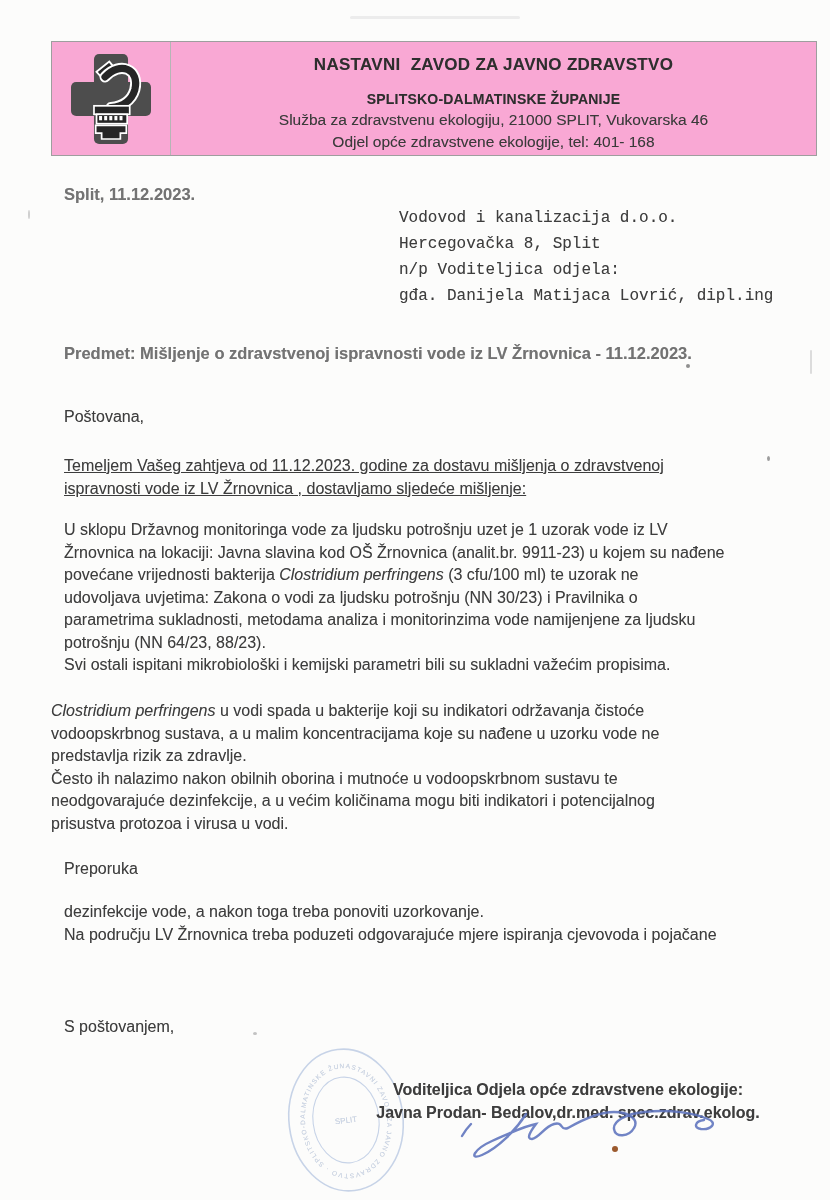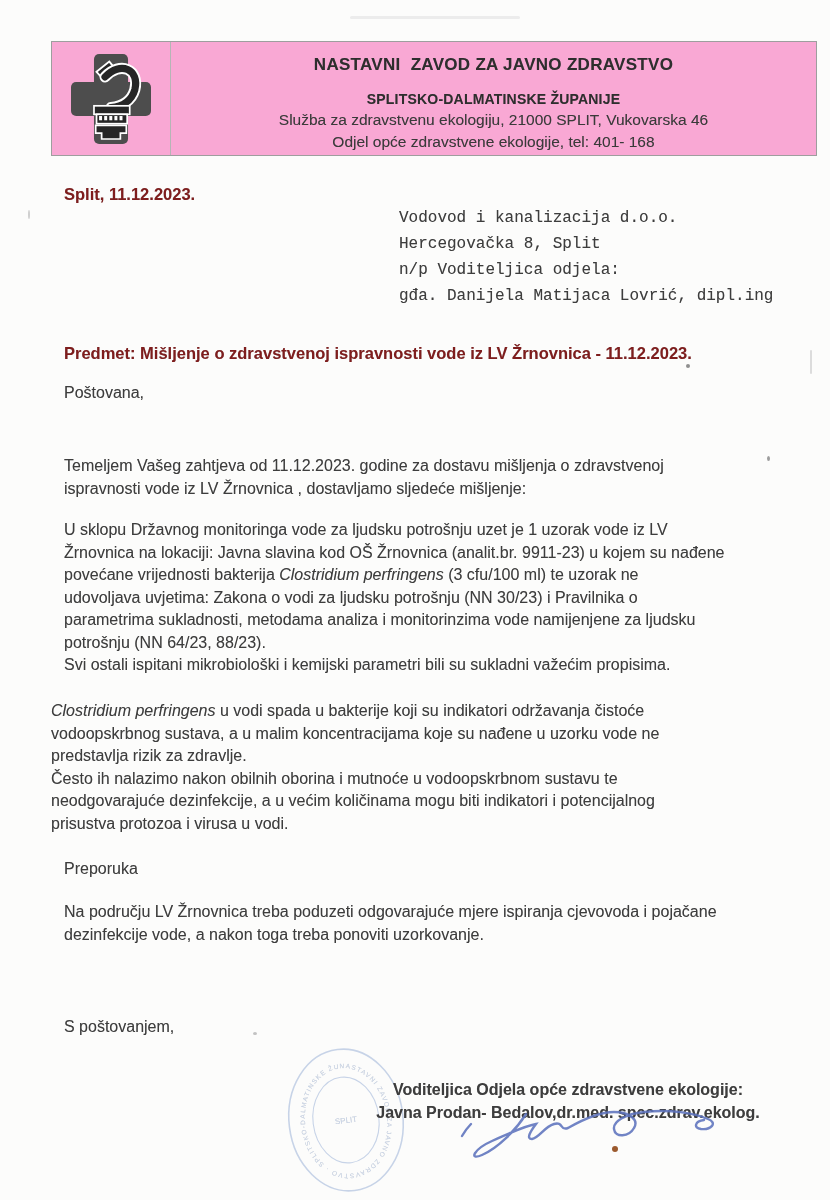--- a/index.html
+++ b/index.html
@@ -3,40 +3,40 @@
 <meta charset="utf-8">
 <style>
   html,body{margin:0;padding:0;background:#ffffff;}
   .page{
     position:relative;width:830px;height:1200px;overflow:hidden;
     background:#fcfcfb;color:#3d3d3d;
     font-family:"Liberation Sans",sans-serif;font-size:16px;
     text-shadow:0 0 0.5px rgba(70,70,70,.35);
   }
   .abs{position:absolute;}
-  .bold{font-weight:700;color:#7f1d1d;}
+  .bold{font-weight:700;color:#737373;}
   .it{font-style:italic;}
   
   .header-box{
     position:absolute;left:51px;top:41px;width:766px;height:115px;
     border:1.5px solid #9e9e9e;box-sizing:border-box;display:flex;background:#f9a8d4;
   }
   .logo-cell{width:118px;border-right:1.5px solid #b5b5b5;display:flex;align-items:center;justify-content:center;}
   .header-text{flex:1;text-align:center;padding-top:13px;}
   .org1{font-size:17px;font-weight:700;color:#2e2e2e;letter-spacing:.3px;white-space:pre;}
   .org2{font-size:14px;font-weight:700;color:#2e2e2e;margin-top:16px;letter-spacing:.2px;}
   .dept{font-size:15.5px;margin-top:4px;color:#3a3a3a;}
   
   .para .tline{line-height:22.5px;white-space:pre;}
   .recipient .tline{line-height:26px;}
   .date-line{left:64px;top:185px;font-size:16.5px;}
   .recipient{left:399px;top:205px;font-family:Liberation Mono, monospace;}
   .subject-line{left:64px;top:344px;font-size:16.5px;}
-  .salutation{left:64px;top:384px;text-align:center;}
-  .p1{left:64px;top:455px;}
+  .salutation{left:64px;top:408px;text-align:center;}
+  .p1{left:64px;top:455px;text-decoration:underline;}
   .p2{left:64px;top:519px;}
   .p3{left:51px;top:700px;}
   .rec-heading{left:64px;top:860px;}
   .p4{left:64px;top:901px;}
   .closing{left:64px;top:1018px;}
   .sigblock{left:368px;top:1078px;width:400px;text-align:center;line-height:23px;font-weight:bold;}
   .stamp{left:281px;top:1040px;opacity:.55;transform:rotate(-7deg);}
   .scribble{left:438px;top:1096px;}
   .speck{position:absolute;border-radius:50%;}
 </style>
@@ -102,22 +102,22 @@
   <div class="abs para p3">
       <div class="tline"><span class="it">Clostridium perfringens</span><span> u vodi spada u bakterije koji su indikatori održavanja čistoće</span></div>
       <div class="tline"><span>vodoopskrbnog sustava, a u malim koncentracijama koje su nađene u uzorku vode ne</span></div>
       <div class="tline"><span>predstavlja rizik za zdravlje.</span></div>
       <div class="tline"><span>Često ih nalazimo nakon obilnih oborina i mutnoće u vodoopskrbnom sustavu te</span></div>
       <div class="tline"><span>neodgovarajuće dezinfekcije, a u većim količinama mogu biti indikatori i potencijalnog</span></div>
       <div class="tline"><span>prisustva protozoa i virusa u vodi.</span></div>
     </div>
   <div class="abs rec-heading">Preporuka</div>
   <div class="abs para p4">
+      <div class="tline"><span>dezinfekcije vode, a nakon toga treba ponoviti uzorkovanje.</span></div>
       <div class="tline"><span>Na području LV Žrnovnica treba poduzeti odgovarajuće mjere ispiranja cjevovoda i pojačane</span></div>
-      <div class="tline"><span>dezinfekcije vode, a nakon toga treba ponoviti uzorkovanje.</span></div>
     </div>
 
   <div class="abs closing">S poštovanjem,</div>
 
   <svg class="abs stamp" width="130" height="160" viewBox="0 0 130 160">
     <defs>
       <path id="ringp" d="M 65,28 a 41,53 0 1,1 -0.02,0"></path>
     </defs>
     <ellipse cx="65" cy="80" rx="57" ry="71" fill="none" stroke="#9db3d8" stroke-width="1.6"></ellipse>
     <ellipse cx="65" cy="80" rx="33" ry="43" fill="none" stroke="#9db3d8" stroke-width="1.1"></ellipse>

